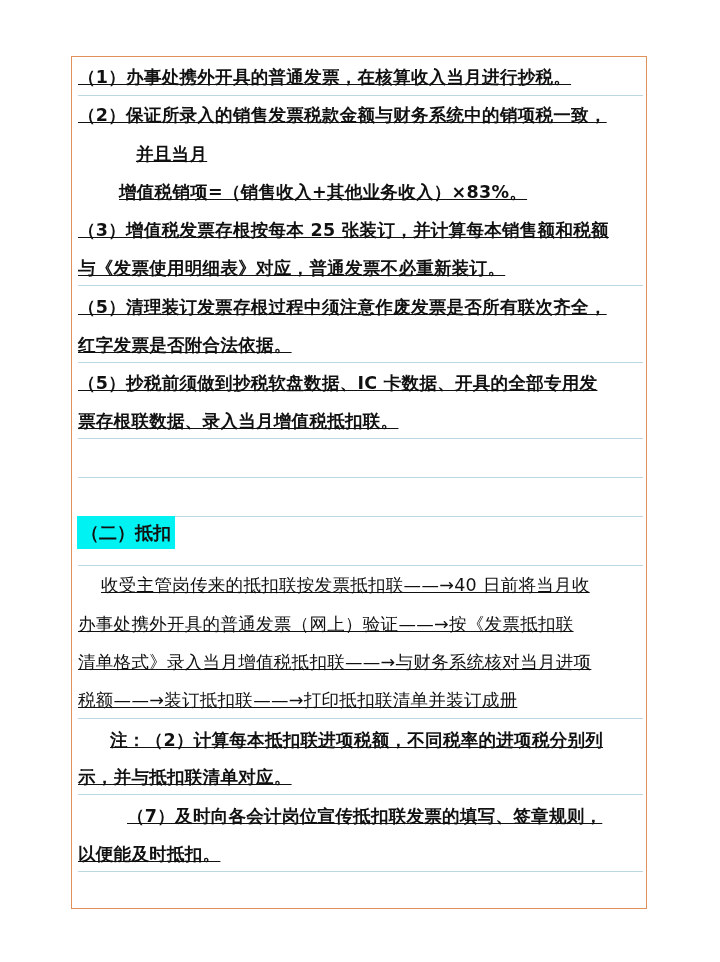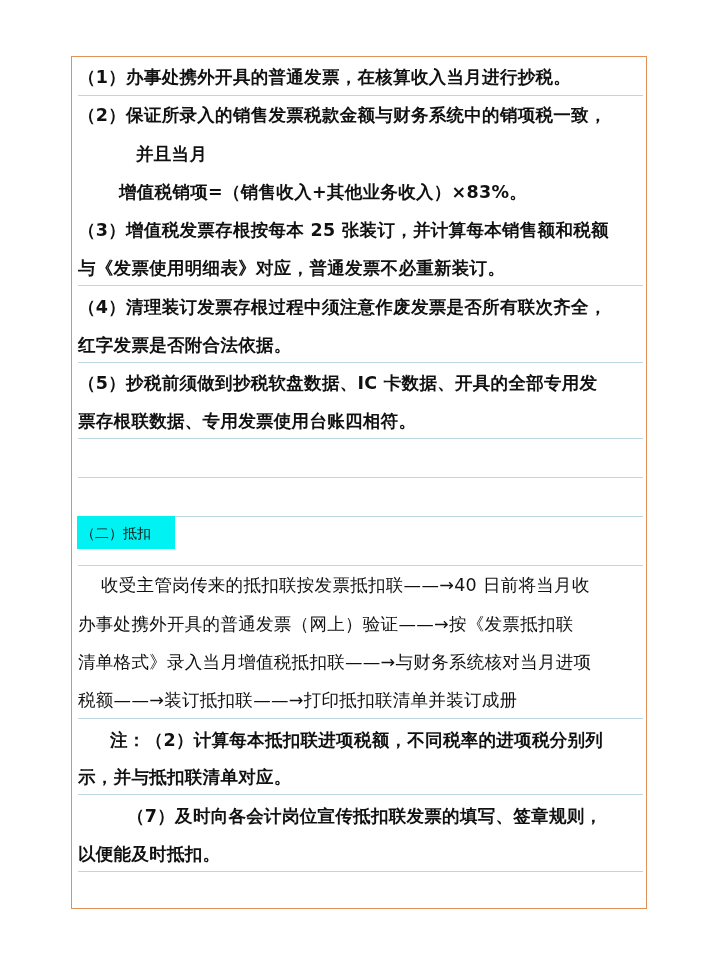--- a/index.html
+++ b/index.html
@@ -2,27 +2,27 @@
 <html><head>
 <meta charset="utf-8">
 <style>
   html, body { margin:0; padding:0; background:#ffffff; }
   body { width:720px; height:962px; position:relative; overflow:hidden;
          font-family:"DejaVu Sans", "Liberation Sans", sans-serif; color:#111; }
   .frame { position:absolute; left:71px; top:56px; width:576px; height:853px;
            border:1px solid #e0915a; box-sizing:border-box; }
   .sep { position:absolute; left:78px; width:565px; height:1px; background:#bcd6e2; }
   .line { position:absolute; left:78px; white-space:nowrap; font-size:17.5px;
-          line-height:22px; letter-spacing:0.3px; }
+          line-height:22px; letter-spacing:0.3px;text-decoration:underline; }
   .b { font-weight:bold; }
   .n { font-weight:normal; }
   .hl { position:absolute; left:77px; top:516px; width:98px; height:33px;
         background:#00f2f2; }
-  .hl span { position:absolute; left:4px; top:6px; font-size:14px;
-             line-height:22px; font-weight:normal; white-space:nowrap; }
+  .hl span { position:absolute; left:4px; top:6px; font-size:18px;
+             line-height:22px; font-weight:bold; white-space:nowrap; }
 </style>
 </head>
 <body>
 
 <div class="frame"></div>
 
 <div class="sep" style="top:95px"></div>
 <div class="sep" style="top:285px"></div>
 <div class="sep" style="top:362px"></div>
 <div class="sep" style="top:438px"></div>
@@ -32,24 +32,24 @@
 <div class="sep" style="top:718px"></div>
 <div class="sep" style="top:794px"></div>
 <div class="sep" style="top:871px"></div>
 
 <div class="line b" style="top:66px">（1）办事处携外开具的普通发票，在核算收入当月进行抄税。</div>
 <div class="line b" style="top:104px">（2）保证所录入的销售发票税款金额与财务系统中的销项税一致，</div>
 <div class="line b" style="left:136px; top:143px">并且当月</div>
 <div class="line b" style="left:119px; top:181px">增值税销项=（销售收入+其他业务收入）×83%。</div>
 <div class="line b" style="top:219px">（3）增值税发票存根按每本 25 张装订，并计算每本销售额和税额</div>
 <div class="line b" style="top:257px">与《发票使用明细表》对应，普通发票不必重新装订。</div>
-<div class="line b" style="top:296px">（4）清理装订发票存根过程中须注意作废发票是否所有联次齐全，</div>
+<div class="line b" style="top:296px">（5）清理装订发票存根过程中须注意作废发票是否所有联次齐全，</div>
 <div class="line b" style="top:334px">红字发票是否附合法依据。</div>
 <div class="line b" style="top:372px">（5）抄税前须做到抄税软盘数据、IC 卡数据、开具的全部专用发</div>
-<div class="line b" style="top:410px">票存根联数据、专用发票使用台账四相符。</div>
+<div class="line b" style="top:410px">票存根联数据、录入当月增值税抵扣联。</div>
 
 <div class="hl">
   <span>（二）抵扣</span>
 </div>
 
 <div class="line n" style="left:101px; top:574px">收受主管岗传来的抵扣联按发票抵扣联——→40 日前将当月收</div>
 <div class="line n" style="top:613px">办事处携外开具的普通发票（网上）验证——→按《发票抵扣联</div>
 <div class="line n" style="top:651px">清单格式》录入当月增值税抵扣联——→与财务系统核对当月进项</div>
 <div class="line n" style="top:689px">税额——→装订抵扣联——→打印抵扣联清单并装订成册</div>
 

